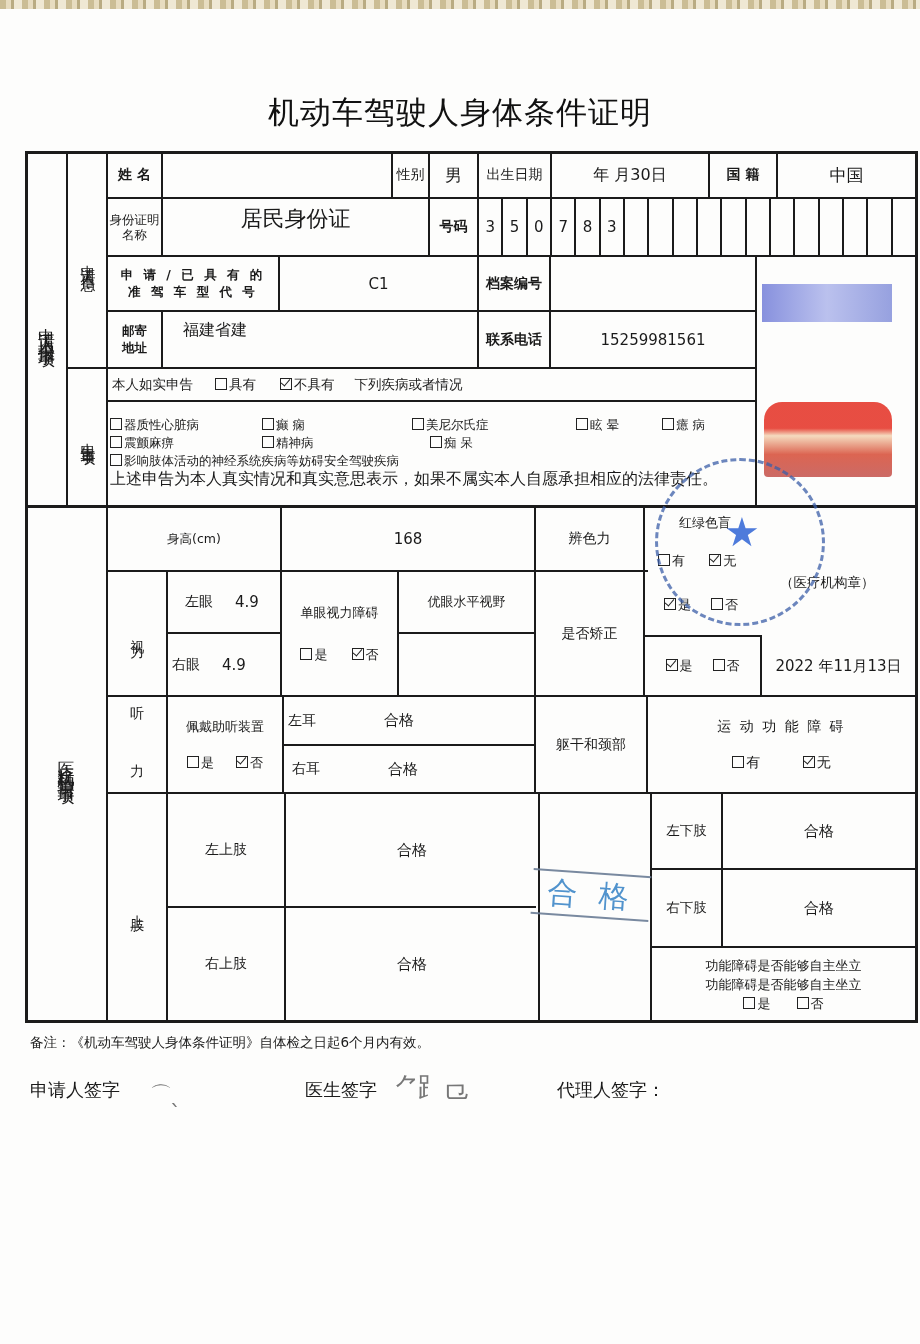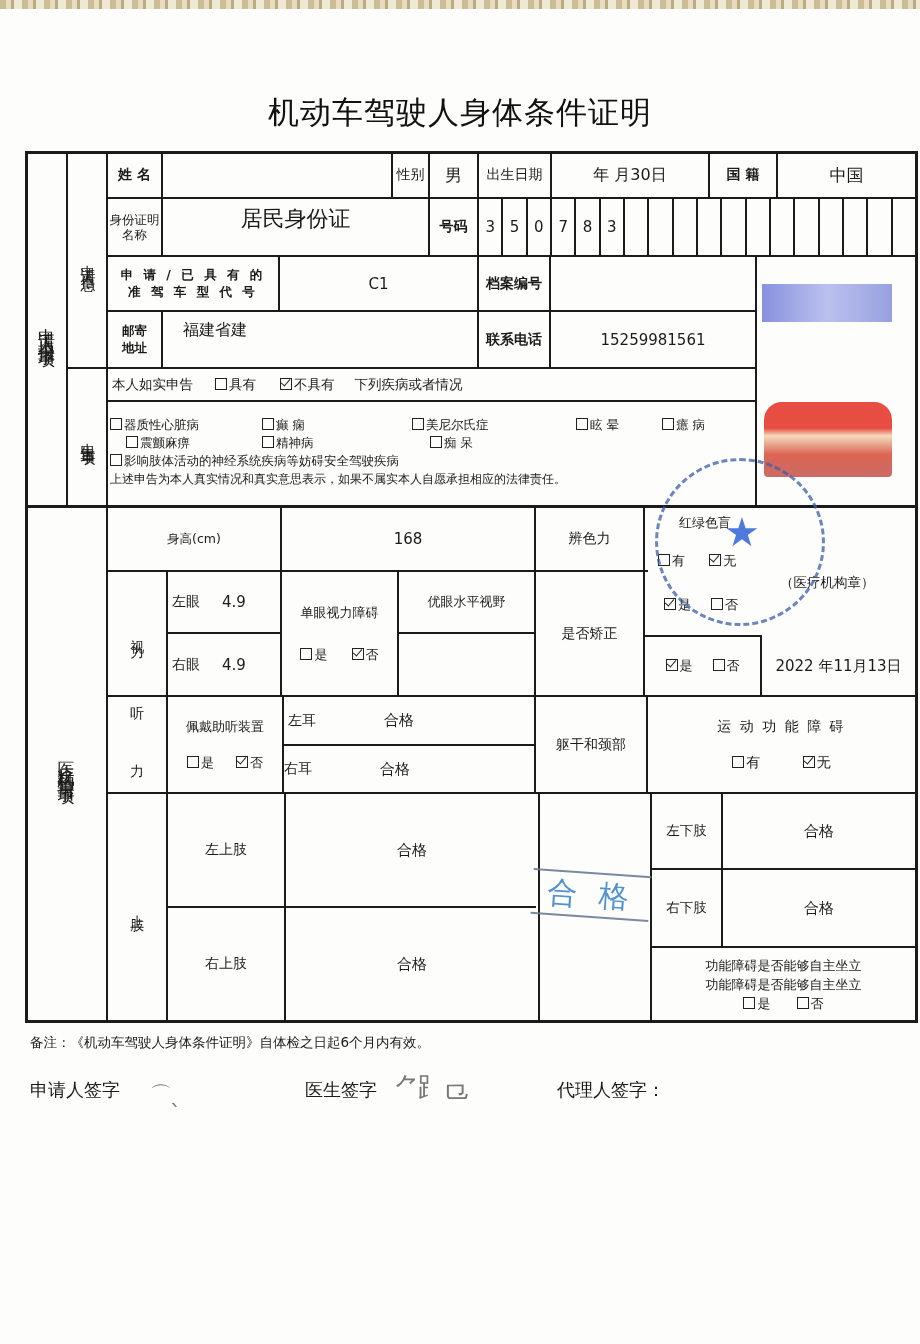--- a/index.html
+++ b/index.html
@@ -162,47 +162,47 @@
 </div>
 <div style="position:absolute;left:110px;top:416px;width:640px;font-size:12.5px;line-height:18px;">
   <div style="position:relative;height:18px;">
     <span style="position:absolute;left:0;"><span class="cb"></span><span>器质性心脏病</span></span>
     <span style="position:absolute;left:152px;"><span class="cb"></span><span>癫 痫</span></span>
     <span style="position:absolute;left:302px;"><span class="cb"></span><span>美尼尔氏症</span></span>
     <span style="position:absolute;left:466px;"><span class="cb"></span><span>眩 晕</span></span>
     <span style="position:absolute;left:552px;"><span class="cb"></span><span>癔 病</span></span>
   </div>
   <div style="position:relative;height:18px;">
-    <span style="position:absolute;left:16px;"><span class="cb"></span><span>震颤麻痹</span></span>
+    <span style="position:absolute;left:0;"><span class="cb"></span><span>震颤麻痹</span></span>
     <span style="position:absolute;left:152px;"><span class="cb"></span><span>精神病</span></span>
     <span style="position:absolute;left:320px;"><span class="cb"></span><span>痴 呆</span></span>
   </div>
   <div style="height:18px;">
     <span><span class="cb"></span><span>影响肢体活动的神经系统疾病等妨碍安全驾驶疾病</span></span>
   </div>
-  <div style="height:20px;font-size:12px;">上述申告为本人真实情况和真实意思表示，如果不属实本人自愿承担相应的法律责任。</div>
+  <div style="height:20px;font-size:16px;">上述申告为本人真实情况和真实意思表示，如果不属实本人自愿承担相应的法律责任。</div>
 </div>
 
 <div class="c vert big" style="left:27px;top:508px;width:79px;height:512px;">
   <span style="writing-mode:vertical-rl;letter-spacing:4px;">医疗机构填写事项</span>
 </div>
 
 <div class="c small" style="left:108px;top:508px;width:172px;height:62px;">身高(cm)</div>
 <div class="c" style="left:282px;top:508px;width:252px;height:62px;font-size:15px;">168</div>
 <div class="c" style="left:536px;top:508px;width:107px;height:62px;">辨色力</div>
 <div style="position:absolute;left:655px;top:514px;font-size:13px;margin-left:24px;">红绿色盲</div>
 <div style="position:absolute;left:658px;top:552px;font-size:13px;">
   <span><span class="cb"></span><span>有</span></span>
   <span style="margin-left:20px;"><span class="cb on"></span><span>无</span></span>
 </div>
 
 <div class="c vert" style="left:108px;top:572px;width:58px;height:123px;">
   <span style="writing-mode:vertical-rl;letter-spacing:6px;font-size:14px;">视力</span>
 </div>
-<div class="c" style="left:168px;top:572px;width:112px;height:60px;justify-content:flex-start;padding-left:4px;">
+<div class="c" style="left:168px;top:572px;width:112px;height:60px;justify-content:flex-start;padding-left:17px;">
   <span>左眼</span>
   <span style="margin-left:22px;font-size:15px;">4.9</span>
 </div>
 <div class="c" style="left:168px;top:634px;width:112px;height:61px;justify-content:flex-start;padding-left:4px;">
   <span>右眼</span>
   <span style="margin-left:22px;font-size:15px;">4.9</span>
 </div>
 <div class="c" style="left:282px;top:572px;width:115px;height:123px;flex-direction:column;font-size:13px;">
   <span style="margin-bottom:24px;">单眼视力障碍</span>
   <span>
@@ -232,21 +232,21 @@
   <span style="margin-bottom:18px;">佩戴助听装置</span>
   <span>
     <span><span class="cb"></span><span>是</span></span>
     <span style="margin-left:18px;"><span class="cb on"></span><span>否</span></span>
   </span>
 </div>
 <div class="c" style="left:284px;top:697px;width:250px;height:47px;justify-content:flex-start;padding-left:4px;">
   <span>左耳</span>
   <span style="margin-left:68px;font-size:15px;">合格</span>
 </div>
-<div class="c" style="left:268px;top:746px;width:250px;height:46px;justify-content:flex-start;padding-left:16px;">
+<div class="c" style="left:276px;top:746px;width:250px;height:46px;justify-content:flex-start;padding-left:16px;">
   <span>右耳</span>
   <span style="margin-left:68px;font-size:15px;">合格</span>
 </div>
 <div class="c" style="left:536px;top:697px;width:110px;height:95px;">躯干和颈部</div>
 <div class="c" style="left:648px;top:697px;width:267px;height:95px;flex-direction:column;font-size:14px;">
   <span style="margin-bottom:18px;letter-spacing:2px;">运 动 功 能 障 碍</span>
   <span>
     <span><span class="cb"></span><span>有</span></span>
     <span style="margin-left:38px;"><span class="cb on"></span><span>无</span></span>
   </span>

